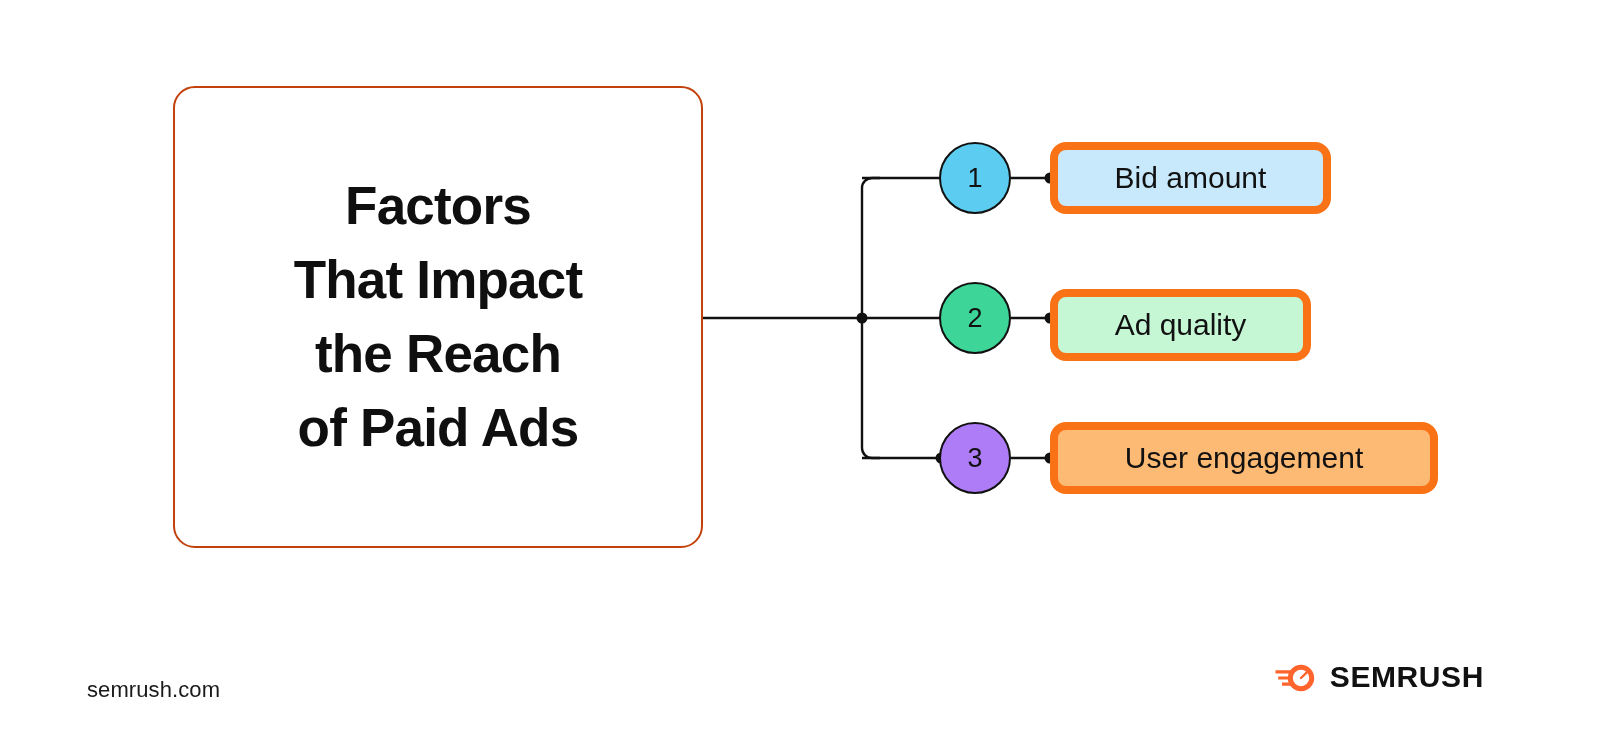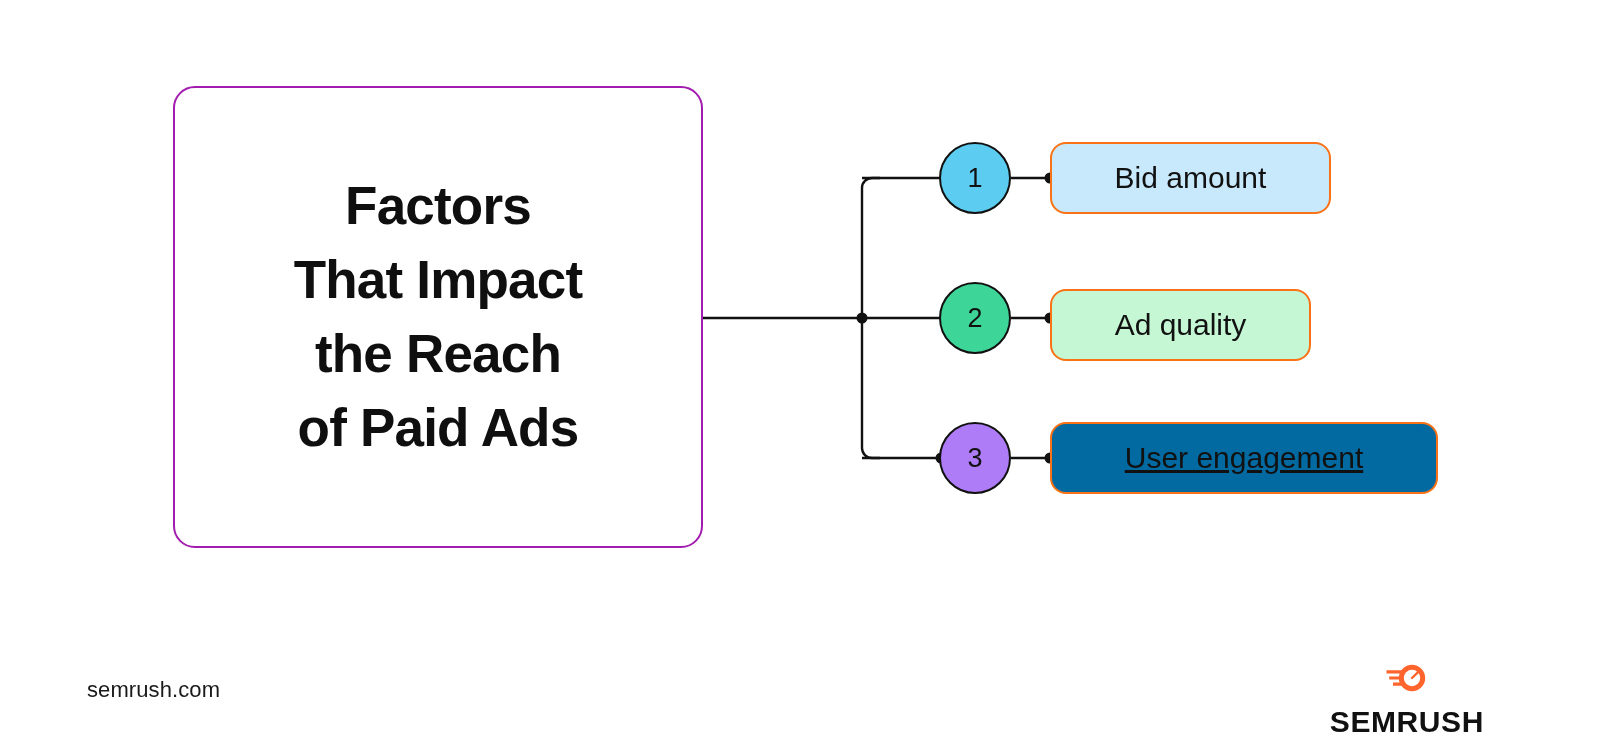--- a/index.html
+++ b/index.html
@@ -22,21 +22,21 @@
   }
 
   
   .main-card {
     position: absolute;
     left: 173px;
     top: 86px;
     width: 530px;
     height: 462px;
     box-sizing: border-box;
-    border: 2px solid #a21caf;
+    border: 2px solid #c2410c;
     border-radius: 22px;
     background: #ffffff;
     display: flex;
     align-items: center;
     justify-content: center;
   }
   .main-title {
     font-size: 53px;
     font-weight: 700;
     line-height: 1.40;
@@ -76,21 +76,21 @@
   .node-circle.c1 { top: 142px; }
   .node-circle.c2 { top: 282px; }
   .node-circle.c3 { top: 422px; }
 
   
   .node-pill {
     position: absolute;
     left: 1050px;
     height: 72px;
     box-sizing: border-box;
-    border: 2px solid #f97316;
+    border: 8px solid #f97316;
     border-radius: 16px;
     display: flex;
     align-items: center;
     justify-content: center;
     font-size: 30px;
     font-weight: 400;
     color: #111111;
     padding: 0 22px;
     white-space: nowrap;
   }
@@ -108,21 +108,20 @@
     letter-spacing: 0.1px;
     margin-top: 12px;
   }
   .brand {
     position: absolute;
     right: 116px;
     top: 660px;
     display: flex;
     align-items: center;
     gap: 13px;
-    flex-direction: column;
   }
   .brand-mark {
     width: 42px;
     height: 34px;
     display: block;
   }
   .brand-word {
     font-size: 30px;
     font-weight: 700;
     letter-spacing: 0.6px;
@@ -181,21 +180,21 @@
   <div class="node-circle c2" style="background:#3DD598;">
     <span>2</span>
   </div>
   <div class="node-pill p2" style="background:#C6F7D4;margin-top:7px;">
     <span>Ad quality</span>
   </div>
 
   <div class="node-circle c3" style="background:#AE7CF7;">
     <span>3</span>
   </div>
-  <div class="node-pill p3" style="background:#0369a1;text-decoration:underline;">
+  <div class="node-pill p3" style="background:#fdba74;">
     <span>User engagement</span>
   </div>
 
   <div class="footer-url">semrush.com</div>
 
   <div class="brand">
     <svg class="brand-mark" viewBox="0 0 42 34" xmlns="http://www.w3.org/2000/svg">
       <g fill="#FF642D">
         <path d="M0.5 10.2 h17.6 a1.6 1.6 0 0 1 0 3.2 H0.5 z"></path>
         <path d="M3.2 16.4 h15.2 a1.6 1.6 0 0 1 0 3.2 H3.2 z"></path>

